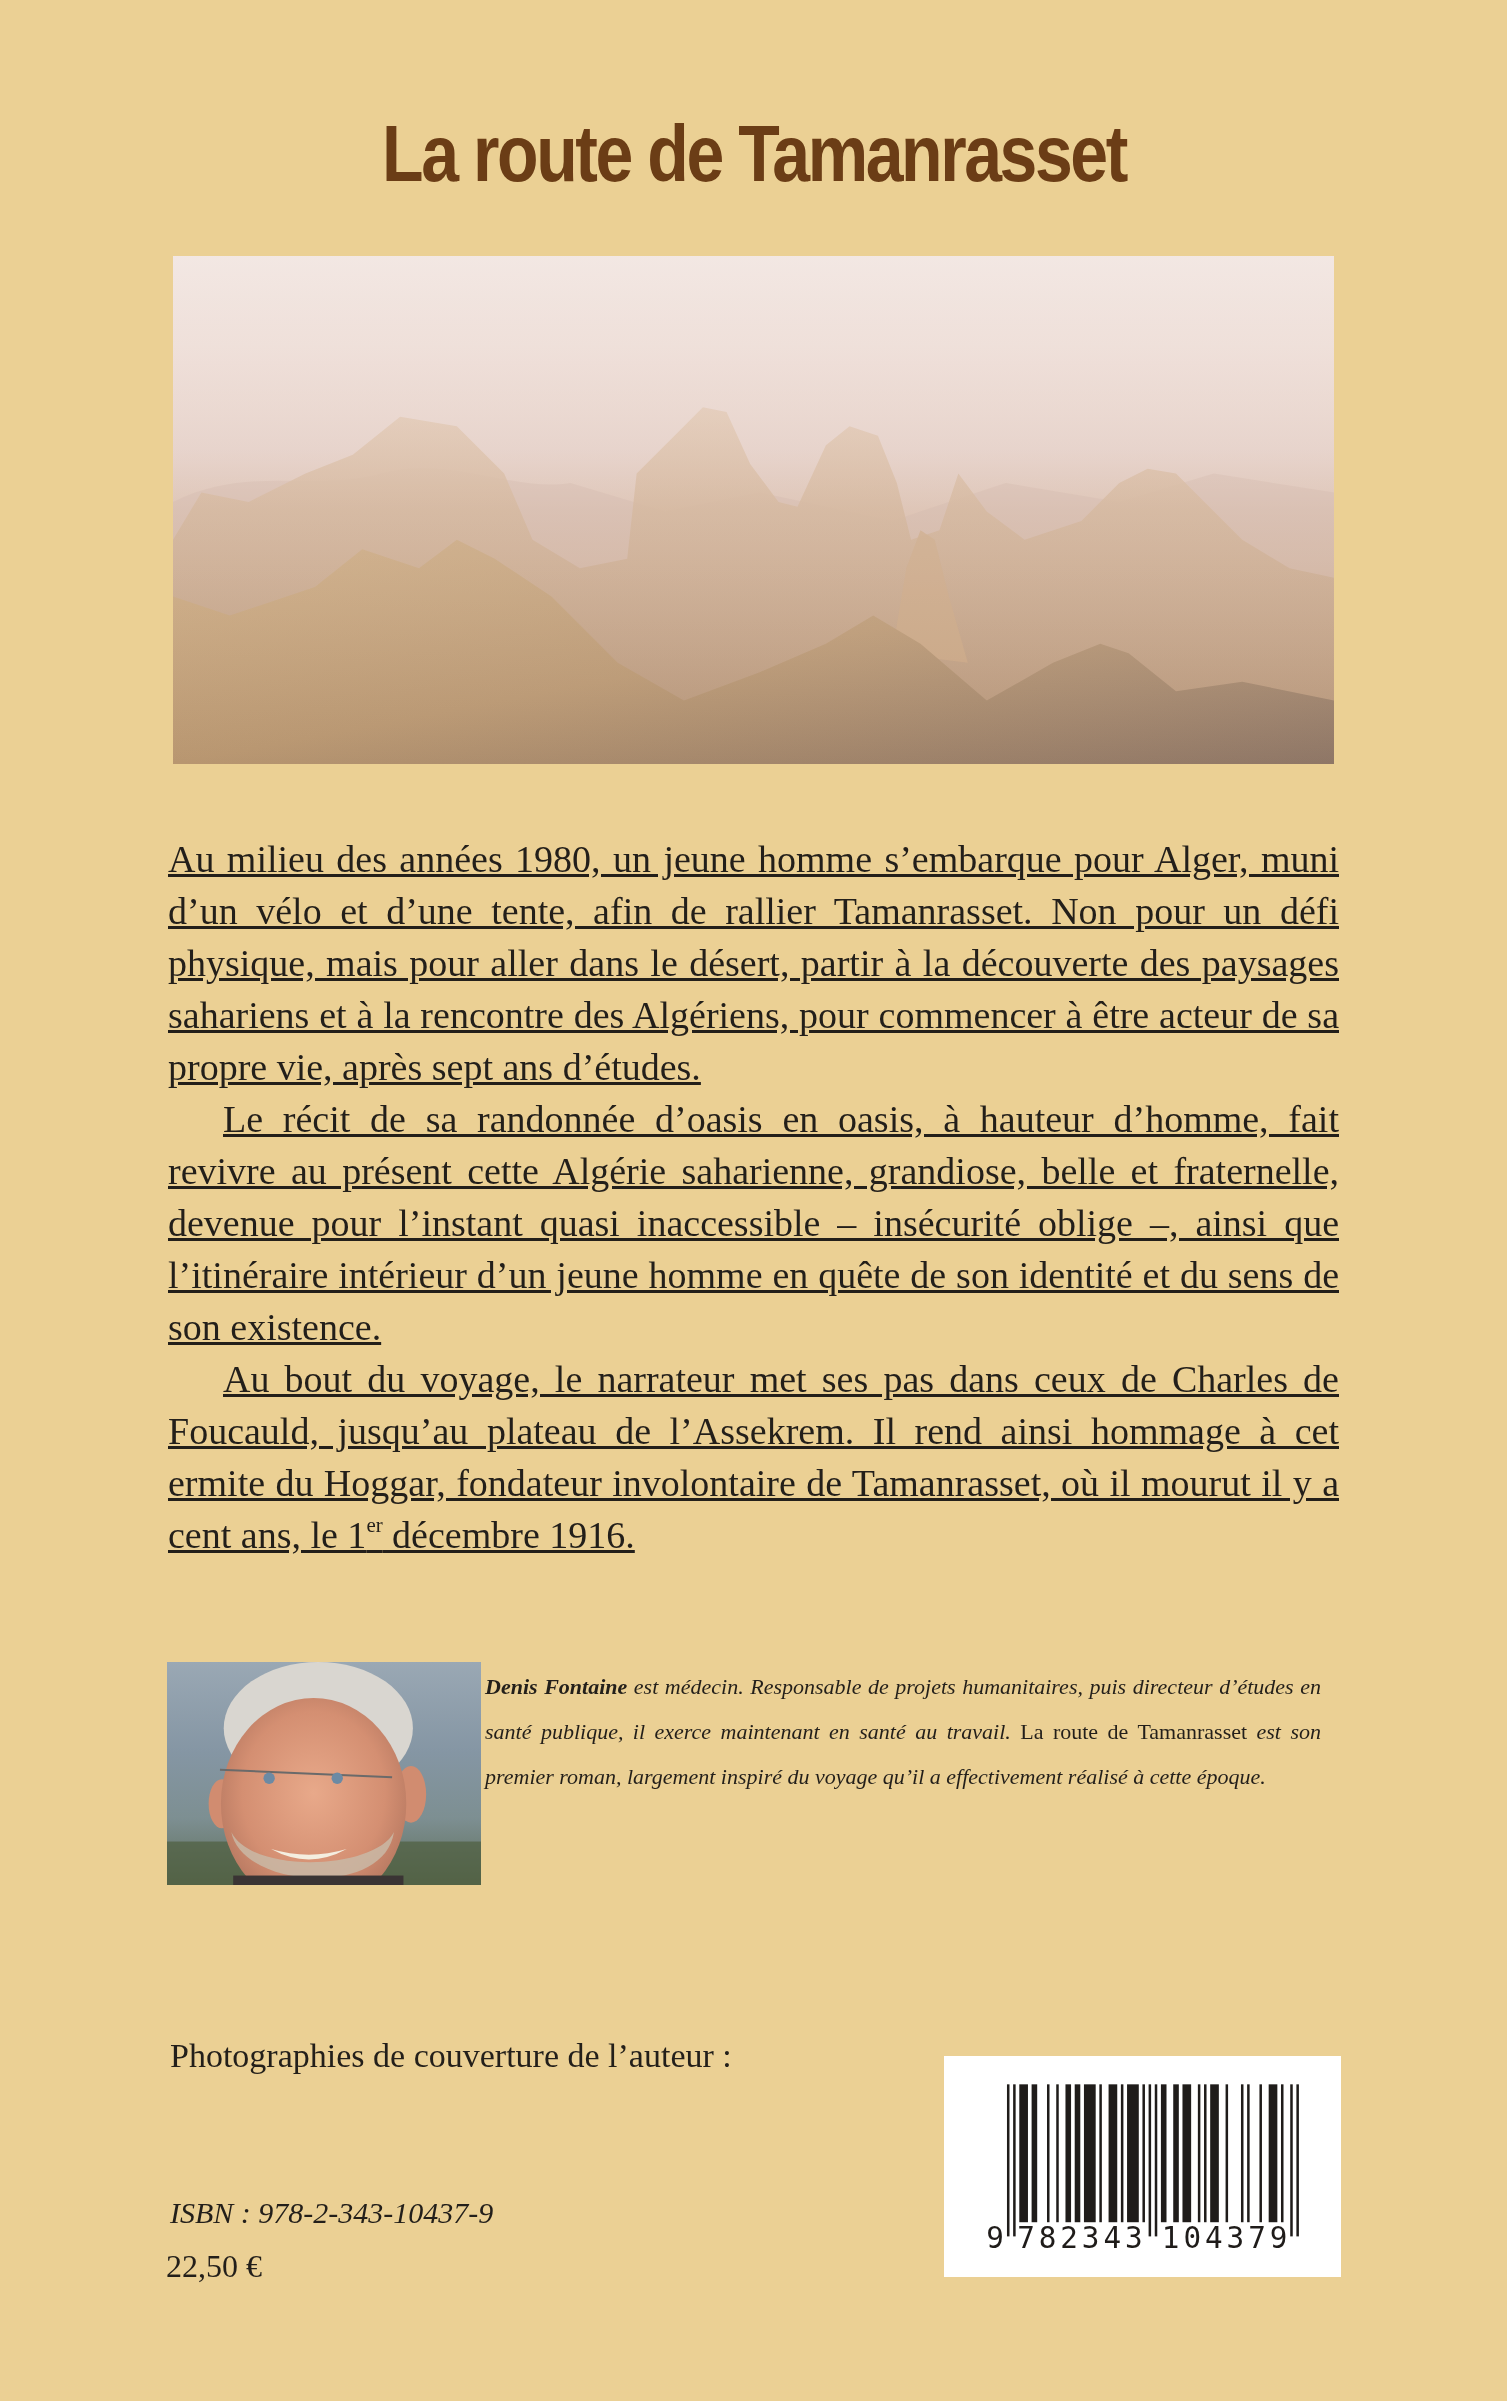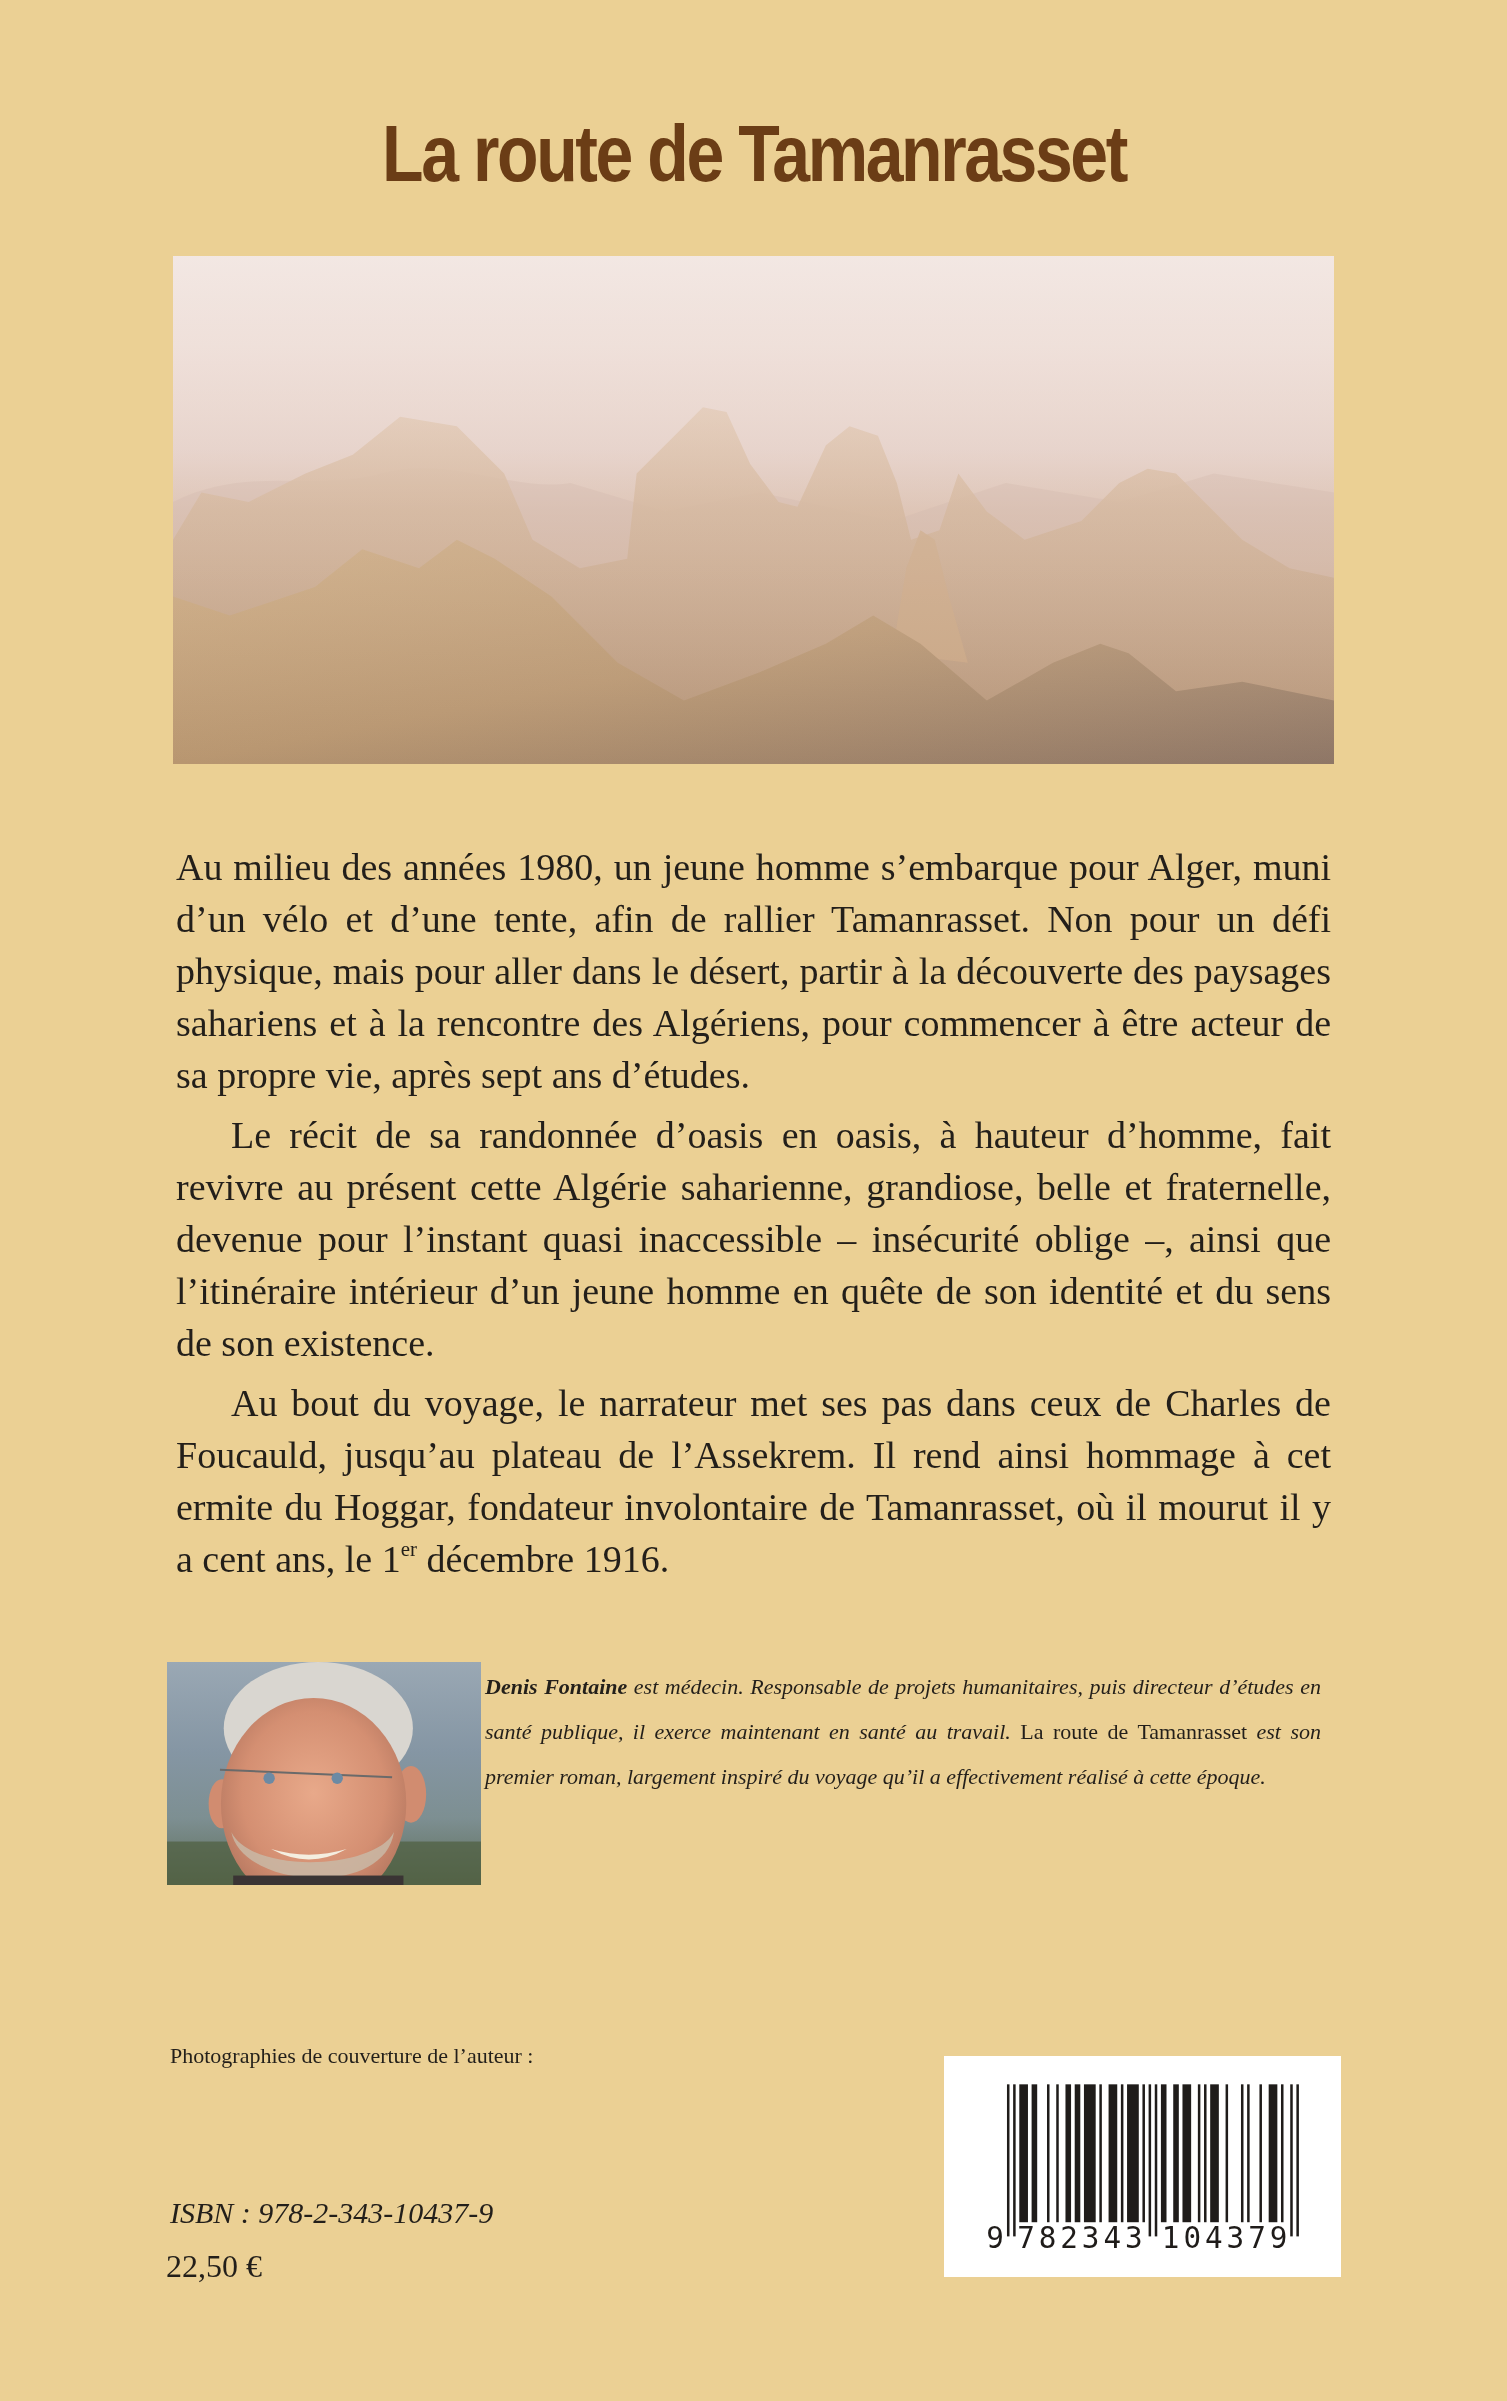--- a/index.html
+++ b/index.html
@@ -34,21 +34,21 @@
       linear-gradient(180deg, #efe2dc 0%, #eedcd6 18%, #e4cfc8 38%, #d8bcaa 52%, #caa888 70%, #b8946e 86%, #a68565 100%);
   }
   .landscape svg { position: absolute; left: 0; top: 0; width: 100%; height: 100%; }
 
   
   .body-text {
     left: 168px; top: 833px; width: 1171px;
     font-size: 38px; line-height: 52px;
     text-align: justify;
   }
-  .body-text p { margin: 8px; }
+  .body-text p { margin: 0; text-decoration: underline; }
   .body-text p + p { text-indent: 55px; }
   .body-text sup { font-size: 0.55em; line-height: 0; vertical-align: 0.75em; }
 
   
   .author-photo {
     left: 167px; top: 1662px; width: 314px; height: 223px;
     overflow: hidden;
     background: linear-gradient(180deg, #9aa8b4 0%, #8596a4 40%, #7d8f92 70%, #5e6e58 100%);
   }
   .author-photo svg { position: absolute; left: 0; top: 0; width: 100%; height: 100%; }
@@ -56,21 +56,21 @@
     left: 485px; top: 1664px; width: 836px;
     font-size: 22px; line-height: 45px;
     text-align: justify;
   }
   .bio .it { font-style: italic; }
   .bio .bold-it { font-style: italic; font-weight: bold; }
 
   
   .credits {
     left: 170px; top: 2037px; width: 757px;
-    font-size: 22px; line-height: 38px;
+    font-size: 34px; line-height: 38px;
   }
   .credits div { white-space: nowrap; }
   .credits sup { font-size: 0.6em; line-height: 0; vertical-align: 0.7em; }
   .isbn { left: 170px; top: 2194px; font-size: 30px; line-height: 38px; white-space: nowrap; font-style: italic; }
   .price { left: 166px; top: 2245px; font-size: 32px; line-height: 42px; white-space: nowrap; }
 
   
   .barcode-box {
     left: 944px; top: 2056px; width: 397px; height: 221px;
     background: #ffffff;

